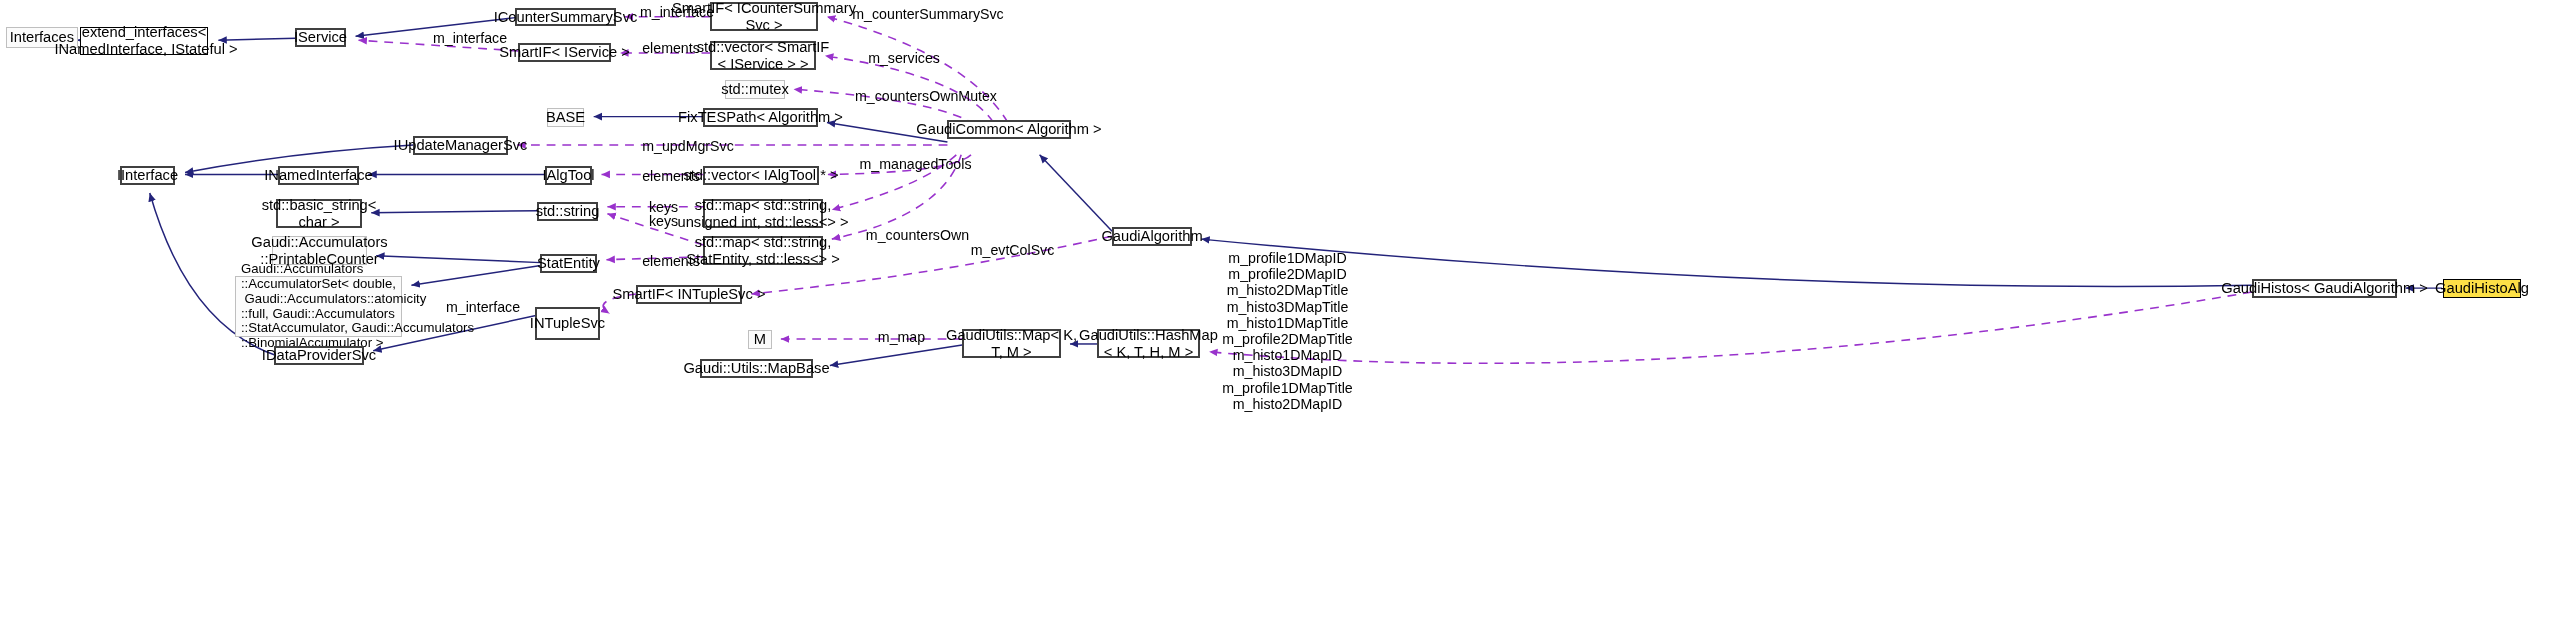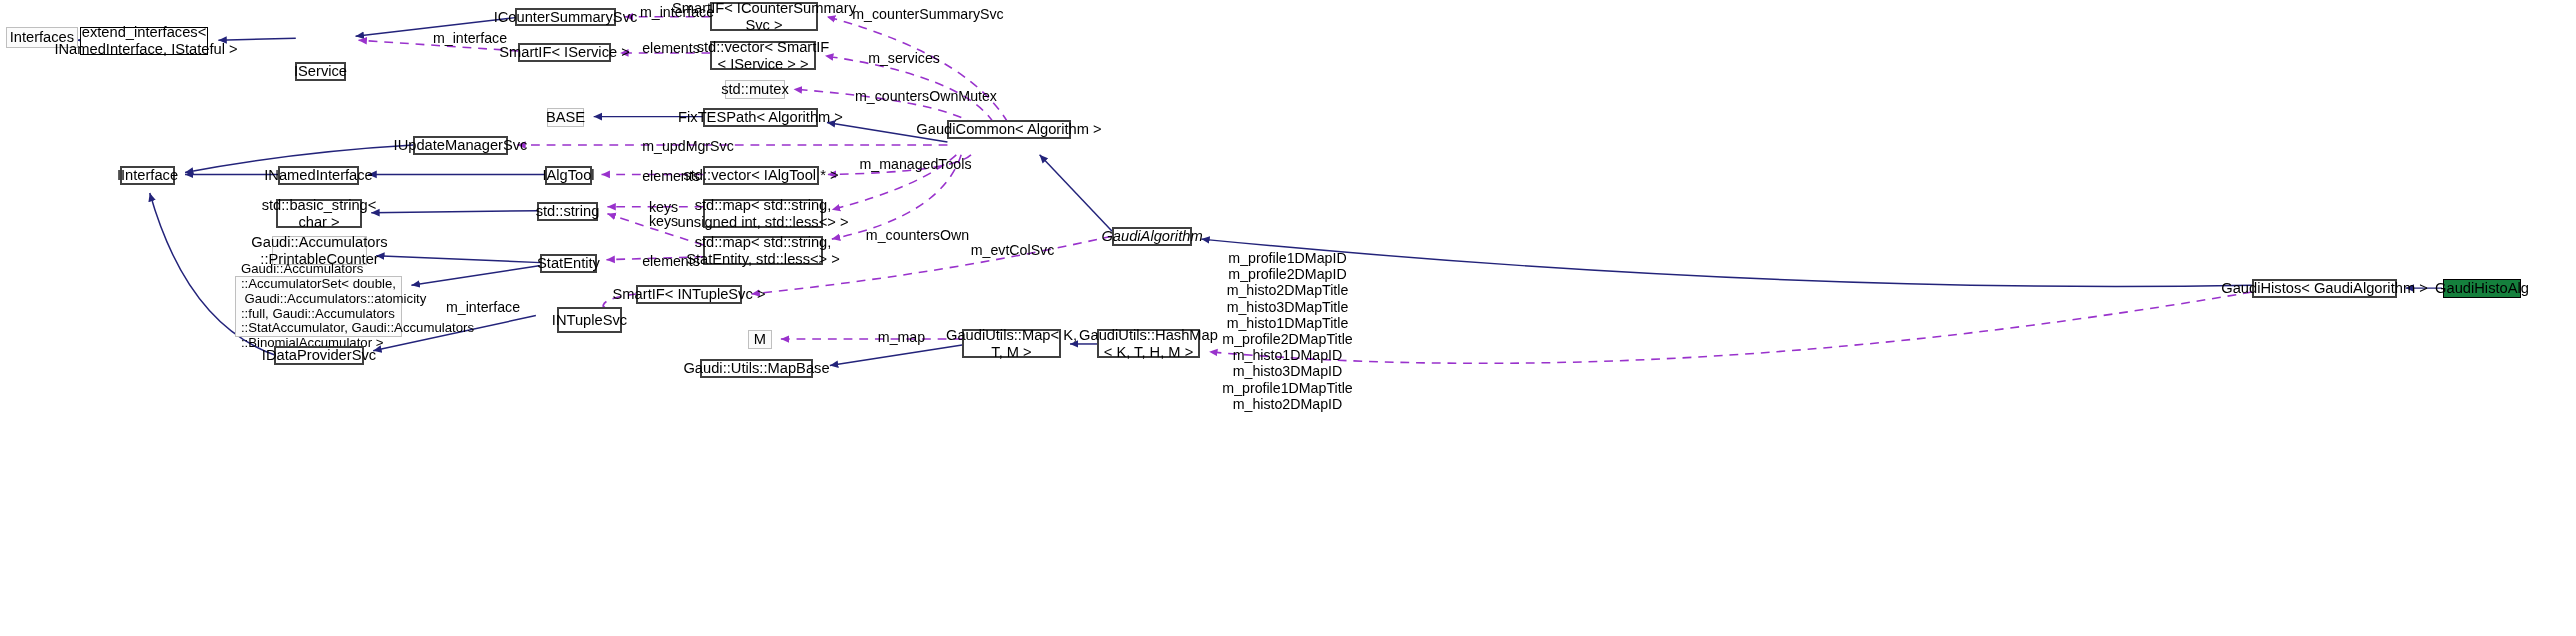--- a/index.html
+++ b/index.html
@@ -33,21 +33,21 @@
     border:1px solid #bfbfbf;
     background:#fbfbfb;
   }
   
   .node.framed{
     border:2px solid #404040;
   }
   
   .node.current{
     border:1px solid #000000;
-    background:#15803d;
+    background:#fde047;
   }
 
   .elabel{
     position:absolute;
     font-size:14.2px;
     color:#000000;
     white-space:pre;
     text-align:center;
     line-height:1.14;
     z-index:4;
@@ -143,21 +143,21 @@
 
       <path d="M981,346 L796,346"></path>
 
       <path d="M2297,298 Q1700,400 1233,359"></path>
     </g>
   </svg>
 
   <div class="node plain" style="left:5.9px;top:26.5px;width:72px;height:21.6px;">Interfaces</div>
   <div class="node" style="left:80px;top:26.5px;width:128px;height:28.4px;">extend_interfaces&lt;
  INamedInterface, IStateful &gt;</div>
-  <div class="node framed" style="left:295px;top:28.4px;width:51px;height:18.6px;margin-top:34px;">IService</div>
+  <div class="node framed" style="left:295px;top:28.4px;width:51px;height:18.6px;">IService</div>
   <div class="node framed" style="left:515px;top:7.8px;width:101px;height:18.6px;">ICounterSummarySvc</div>
   <div class="node framed" style="left:710px;top:2px;width:108px;height:29px;">SmartIF&lt; ICounterSummary
 Svc &gt;</div>
   <div class="node framed" style="left:518px;top:43px;width:93px;height:18.6px;">SmartIF&lt; IService &gt;</div>
   <div class="node framed" style="left:710px;top:41px;width:106px;height:29px;">std::vector&lt; SmartIF
 &lt; IService &gt; &gt;</div>
   <div class="node plain" style="left:725px;top:80px;width:60px;height:18.6px;">std::mutex</div>
   <div class="node plain" style="left:547px;top:108px;width:37px;height:18.6px;">BASE</div>
   <div class="node framed" style="left:703px;top:108px;width:115px;height:18.6px;">FixTESPath&lt; Algorithm &gt;</div>
   <div class="node framed" style="left:947px;top:120px;width:124px;height:18.6px;">GaudiCommon&lt; Algorithm &gt;</div>
@@ -169,31 +169,31 @@
   <div class="node framed" style="left:276px;top:199px;width:86px;height:29px;">std::basic_string&lt;
 char &gt;</div>
   <div class="node framed" style="left:537px;top:202px;width:61px;height:18.6px;">std::string</div>
   <div class="node framed" style="left:703px;top:199px;width:120px;height:29px;">std::map&lt; std::string,
 unsigned int, std::less&lt;&gt; &gt;</div>
   <div class="node plain" style="left:272px;top:236px;width:95px;height:29px;">Gaudi::Accumulators
 ::PrintableCounter</div>
   <div class="node framed" style="left:540px;top:254px;width:57px;height:18.6px;">StatEntity</div>
   <div class="node framed" style="left:703px;top:236px;width:120px;height:29px;">std::map&lt; std::string,
 StatEntity, std::less&lt;&gt; &gt;</div>
-  <div class="node framed" style="left:1112px;top:227px;width:80px;height:18.6px;font-style:italic;">GaudiAlgorithm</div>
+  <div class="node framed" style="left:1112px;top:227px;width:80px;height:18.6px;">GaudiAlgorithm</div>
   <div class="node framed" style="left:2252px;top:279px;width:145px;height:18.6px;">GaudiHistos&lt; GaudiAlgorithm &gt;</div>
   <div class="node current" style="left:2443px;top:279px;width:78px;height:18.6px;">GaudiHistoAlg</div>
   <div class="node plain" style="left:235px;top:276px;width:167px;height:61px;font-size:13.2px;justify-content:flex-start;text-align:left;padding-left:4.9px;">Gaudi::Accumulators
 ::AccumulatorSet&lt; double,
  Gaudi::Accumulators::atomicity
 ::full, Gaudi::Accumulators
 ::StatAccumulator, Gaudi::Accumulators
 ::BinomialAccumulator &gt;</div>
   <div class="node framed" style="left:636px;top:285px;width:106px;height:18.6px;">SmartIF&lt; INTupleSvc &gt;</div>
-  <div class="node framed" style="left:557px;top:307px;width:65px;height:26px;">INTupleSvc</div>
+  <div class="node framed" style="left:535px;top:307px;width:65px;height:33px;">INTupleSvc</div>
   <div class="node framed" style="left:274px;top:346px;width:90px;height:18.6px;">IDataProviderSvc</div>
   <div class="node plain" style="left:748px;top:330px;width:23.5px;height:18.6px;">M</div>
   <div class="node framed" style="left:962px;top:329px;width:99px;height:29px;">GaudiUtils::Map&lt; K,
 T, M &gt;</div>
   <div class="node framed" style="left:1097px;top:329px;width:103px;height:29px;">GaudiUtils::HashMap
 &lt; K, T, H, M &gt;</div>
   <div class="node framed" style="left:700px;top:359px;width:113px;height:18.6px;">Gaudi::Utils::MapBase</div>
 
   <div class="elabel" style="left:628px;top:3.9px;width:98px;">m_interface</div>
   <div class="elabel" style="left:835px;top:5.9px;width:186px;">m_counterSummarySvc</div>

